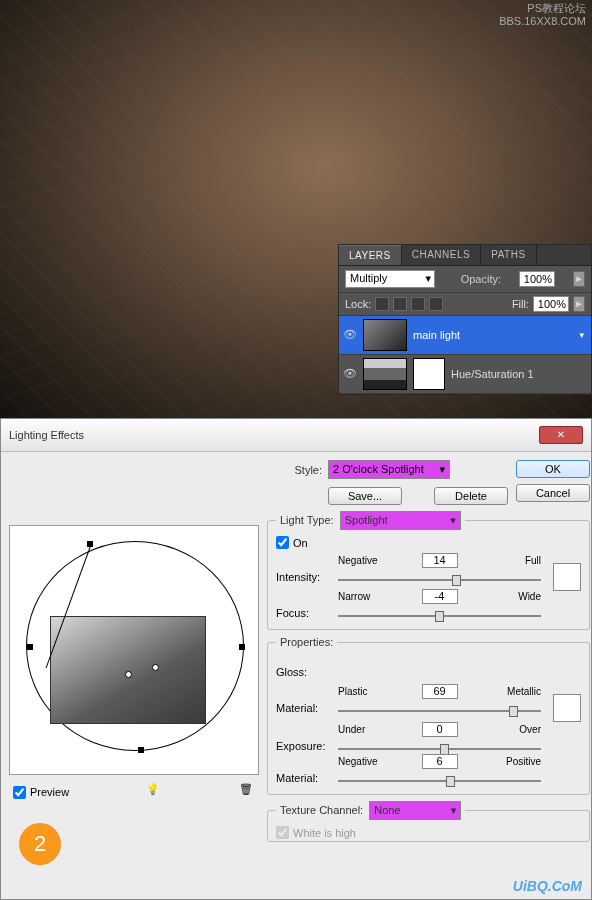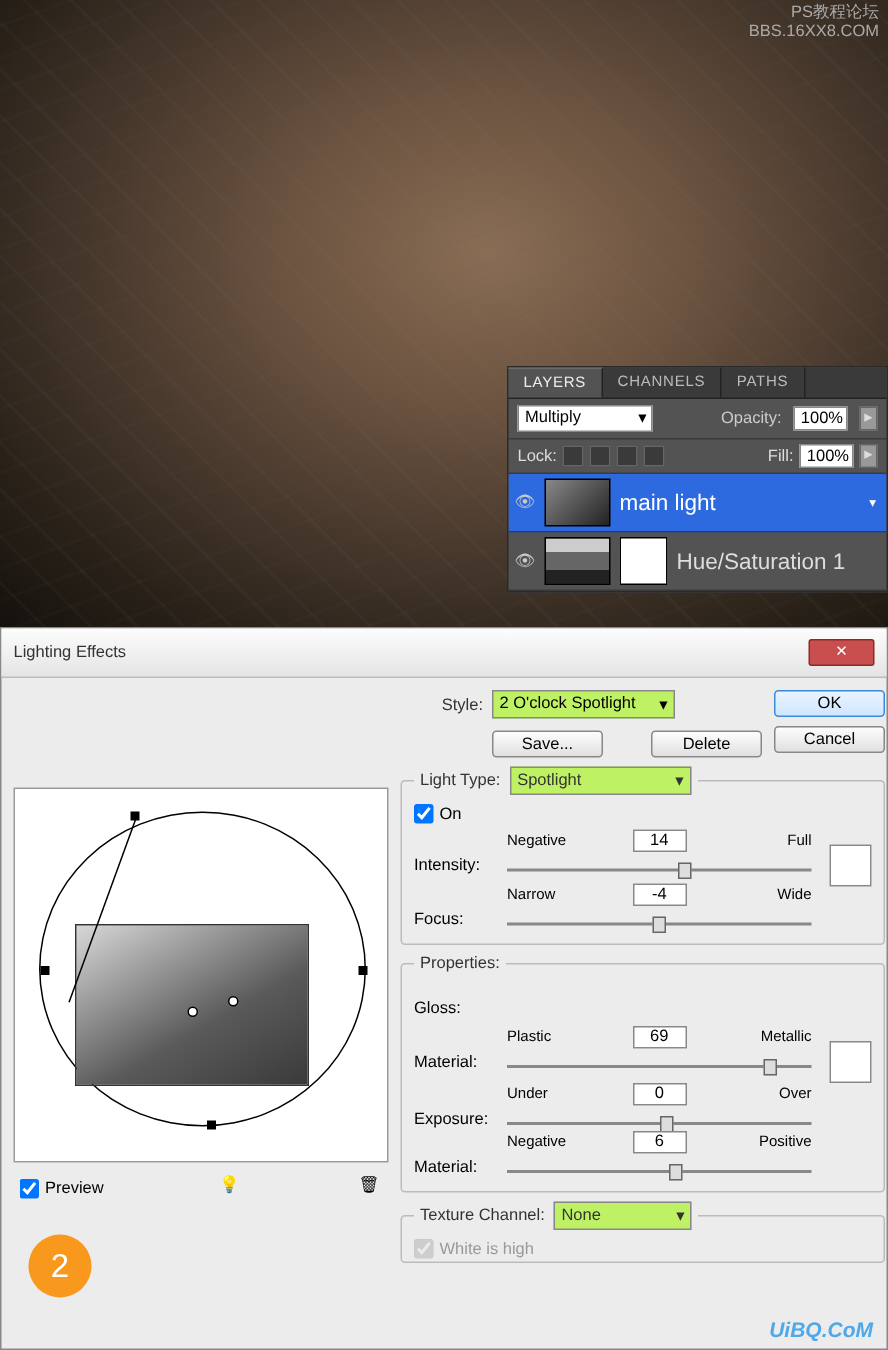--- a/index.html
+++ b/index.html
@@ -5,36 +5,36 @@
 *{box-sizing:border-box;margin:0;padding:0;font-family:Tahoma,Arial,sans-serif;font-size:11px;}
 body{width:592px;height:900px;background:#f0f0f0;overflow:hidden;position:relative;}
 .canvas-area{width:100%;height:418px;background:radial-gradient(ellipse at 55% 40%,#8a6d54 0%,#6b5340 30%,#4a3a2e 55%,#2a2219 80%,#14110d 100%);position:relative;}
 .canvas-area::after{content:"";position:absolute;inset:0;background:repeating-linear-gradient(45deg,transparent 0,transparent 20px,rgba(120,120,120,0.06) 20px,rgba(120,120,120,0.06) 22px),repeating-linear-gradient(-20deg,transparent 0,transparent 18px,rgba(90,90,90,0.05) 18px,rgba(90,90,90,0.05) 20px);}
 .watermark-top{position:absolute;top:2px;right:6px;color:#aaa;font-size:10px;text-align:right;line-height:12px;z-index:5;}
 .watermark-bottom{position:absolute;bottom:6px;right:10px;color:#4fa8e8;font-size:14px;font-style:italic;font-weight:bold;z-index:50;}
 .layers-panel{position:absolute;top:244px;right:0;width:254px;background:#535353;border:1px solid #2a2a2a;color:#ddd;}
 .panel-tabs{display:flex;background:#3a3a3a;border-bottom:1px solid #222;}
 .panel-tab{padding:4px 10px;font-size:10px;letter-spacing:0.5px;color:#bbb;border-right:1px solid #222;}
 .panel-tab.active{background:#535353;color:#eee;border-top:1px solid #6a6a6a;}
-.layer-controls{padding:4px 6px;display:flex;align-items:center;gap:8px;border-bottom:1px solid #3a3a3a;}
+.layer-controls{padding:4px 6px;display:flex;align-items:center;gap:18px;border-bottom:1px solid #3a3a3a;}
 .blend-select{background:#fff;color:#000;border:1px solid #888;padding:1px 4px;width:90px;height:18px;position:relative;}
 .blend-select::after{content:"▾";position:absolute;right:3px;top:1px;}
 .opacity-label{margin-left:auto;color:#ccc;}
 .pct-input{background:#fff;color:#000;border:1px solid #888;padding:1px 2px;width:36px;height:16px;text-align:right;}
 .pct-btn{width:12px;height:16px;background:#999;border:1px solid #666;display:inline-block;text-align:center;line-height:12px;}
 .lock-row{padding:3px 6px;display:flex;align-items:center;gap:4px;border-bottom:1px solid #3a3a3a;font-size:10px;}
 .lock-icon{width:14px;height:14px;background:#3a3a3a;border:1px solid #666;display:inline-block;}
 .layer-list{max-height:110px;overflow:hidden;}
 .layer-row{display:flex;align-items:center;padding:3px 4px;gap:6px;border-bottom:1px solid #3a3a3a;}
 .layer-row.selected{background:#2d6ae0;color:#fff;}
 .eye{width:14px;height:14px;color:#ccc;text-align:center;}
 .thumb{width:44px;height:32px;background:linear-gradient(135deg,#888,#222);border:1px solid #000;position:relative;}
 .thumb.adj{background:linear-gradient(#ccc 30%,#666 30%,#666 70%,#222 70%);}
 .mask{width:32px;height:32px;background:#fff;border:1px solid #000;}
-.layer-name{flex:1;font-size:15px;}
+.layer-name{flex:1;font-size:11px;}
 .fx{font-size:9px;padding:0 3px;}
 .lighting-dialog{position:absolute;top:418px;left:0;width:592px;height:482px;background:#ececec;border:1px solid #888;}
 .dlg-titlebar{height:28px;background:linear-gradient(#fdfdfd,#e4e4e4);display:flex;align-items:center;padding:16px 8px;border-bottom:1px solid #bbb;}
 .dlg-title{flex:1;color:#333;}
 .dlg-close{width:44px;height:18px;background:#c94f4f;border:1px solid #8a2a2a;border-radius:2px;color:#fff;text-align:center;line-height:16px;font-size:10px;}
 .dlg-body{display:flex;padding:8px;gap:8px;height:calc(100% - 28px);}
 .dlg-left{width:255px;display:flex;flex-direction:column;}
 .preview-box{width:250px;height:250px;background:#fff;border:1px solid #999;margin-top:65px;position:relative;}
 .preview-ellipse{position:absolute;left:16px;top:15px;width:218px;height:210px;border:1px solid #000;border-radius:50%;}
 .preview-rect{position:absolute;left:40px;top:90px;width:156px;height:108px;background:linear-gradient(150deg,#d8d8d8,#5a5a5a 60%,#3a3a3a);border:1px solid #333;}
@@ -46,21 +46,21 @@
 .handle.h4{left:17px;top:118px;}
 .center-dot{position:absolute;left:115px;top:145px;width:7px;height:7px;border:1px solid #000;border-radius:50%;background:#fff;}
 .center-dot2{position:absolute;left:142px;top:138px;width:7px;height:7px;border:1px solid #000;border-radius:50%;background:#fff;}
 .preview-row{display:flex;gap:4px;margin-top:8px;padding:0 4px;}
 .preview-row .spacer{flex:1;}
 .icon-bulb,.icon-trash{width:18px;height:18px;display:inline-block;text-align:center;}
 .step-badge{width:42px;height:42px;border-radius:50%;background:#f8981d;color:#fff;font-size:22px;display:flex;align-items:center;justify-content:center;margin-top:22px;margin-left:10px;}
 .dlg-right{flex:1;display:flex;flex-direction:column;gap:6px;}
 .row{display:flex;align-items:center;gap:6px;}
 .label{width:55px;text-align:right;color:#333;}
-.combo{background:#bef264;border:1px solid #888;padding:2px 4px;width:122px;height:19px;position:relative;}
+.combo{background:#d946ef;border:1px solid #888;padding:2px 4px;width:122px;height:19px;position:relative;}
 .combo::after{content:"▾";position:absolute;right:4px;top:2px;}
 .btn{background:linear-gradient(#fdfdfd,#e0e0e0);border:1px solid #888;border-radius:3px;padding:2px 0;width:74px;text-align:center;}
 .btn.primary{border:1px solid #3a8ad8;background:linear-gradient(#eaf4ff,#cfe6ff);}
 .right-buttons{display:flex;flex-direction:column;gap:6px;margin-left:auto;}
 fieldset{border:1px solid #bbb;border-radius:3px;padding:6px 8px 8px;}
 legend{padding:0 4px;color:#333;}
 .slider-row{display:flex;align-items:center;gap:6px;margin-top:4px;}
 .slider-label{width:56px;}
 .slider-track{flex:1;height:16px;position:relative;}
 .slider-track .minlab,.slider-track .maxlab{position:absolute;top:-14px;font-size:10px;}

